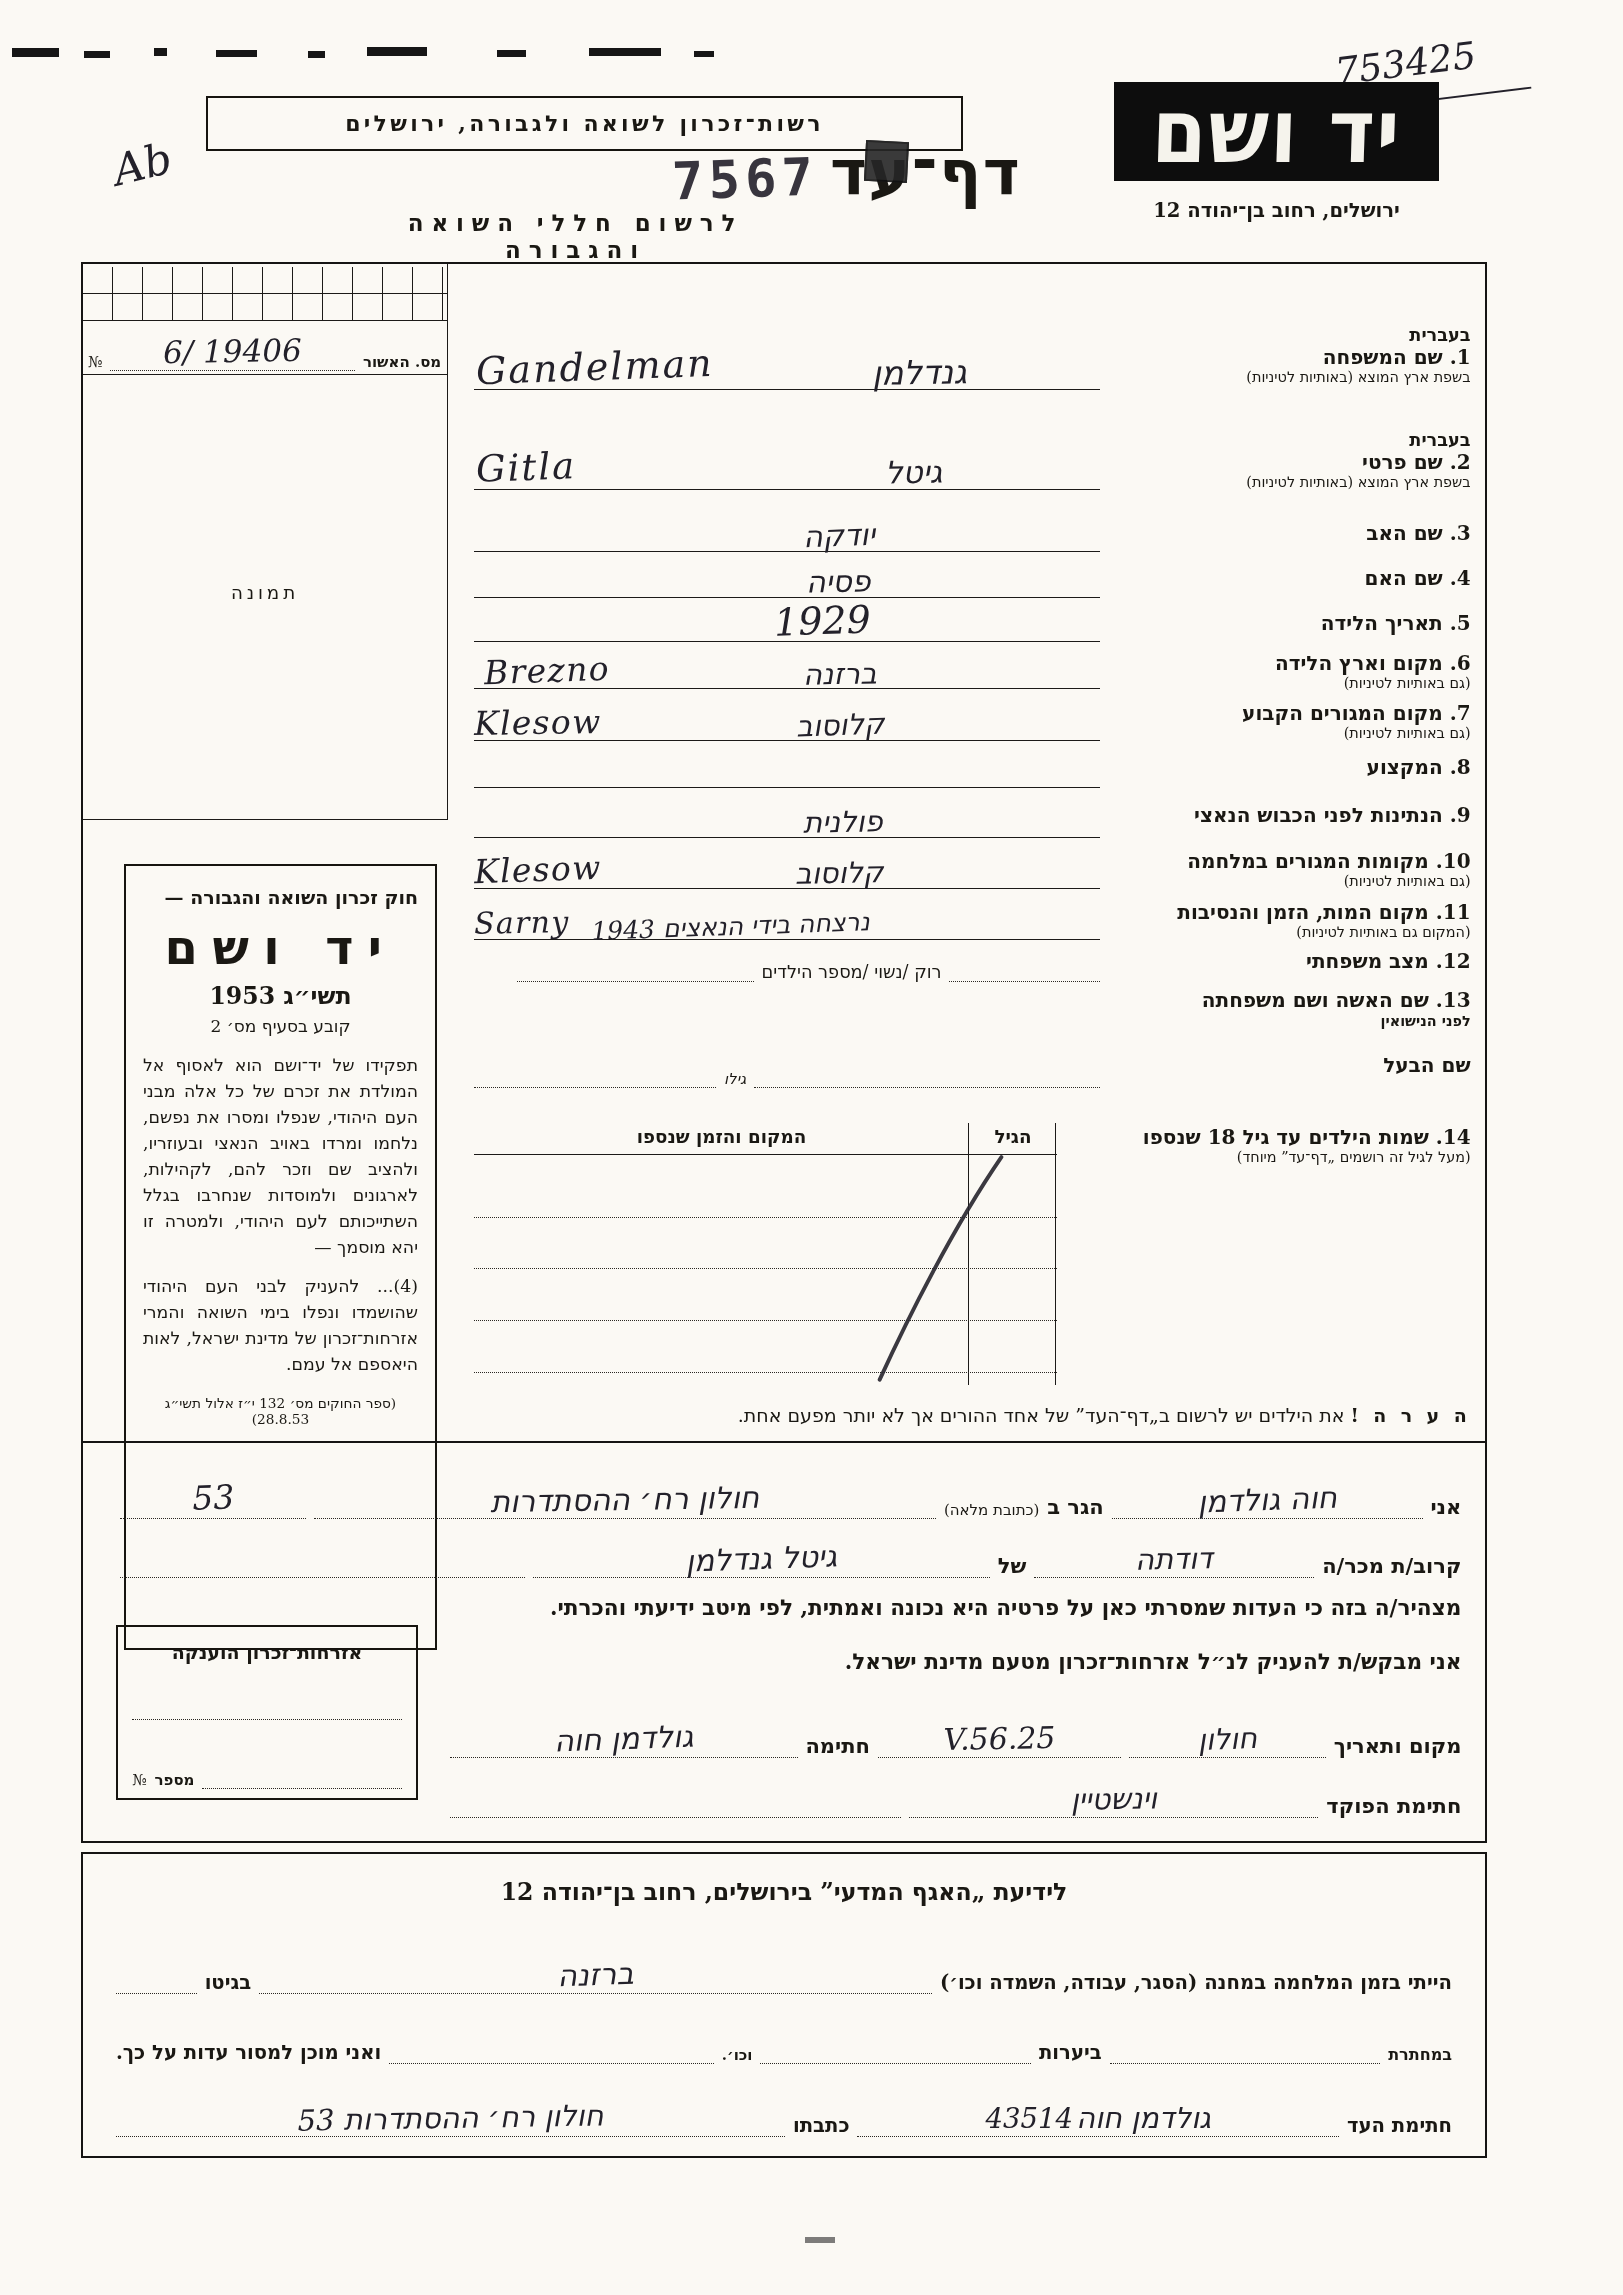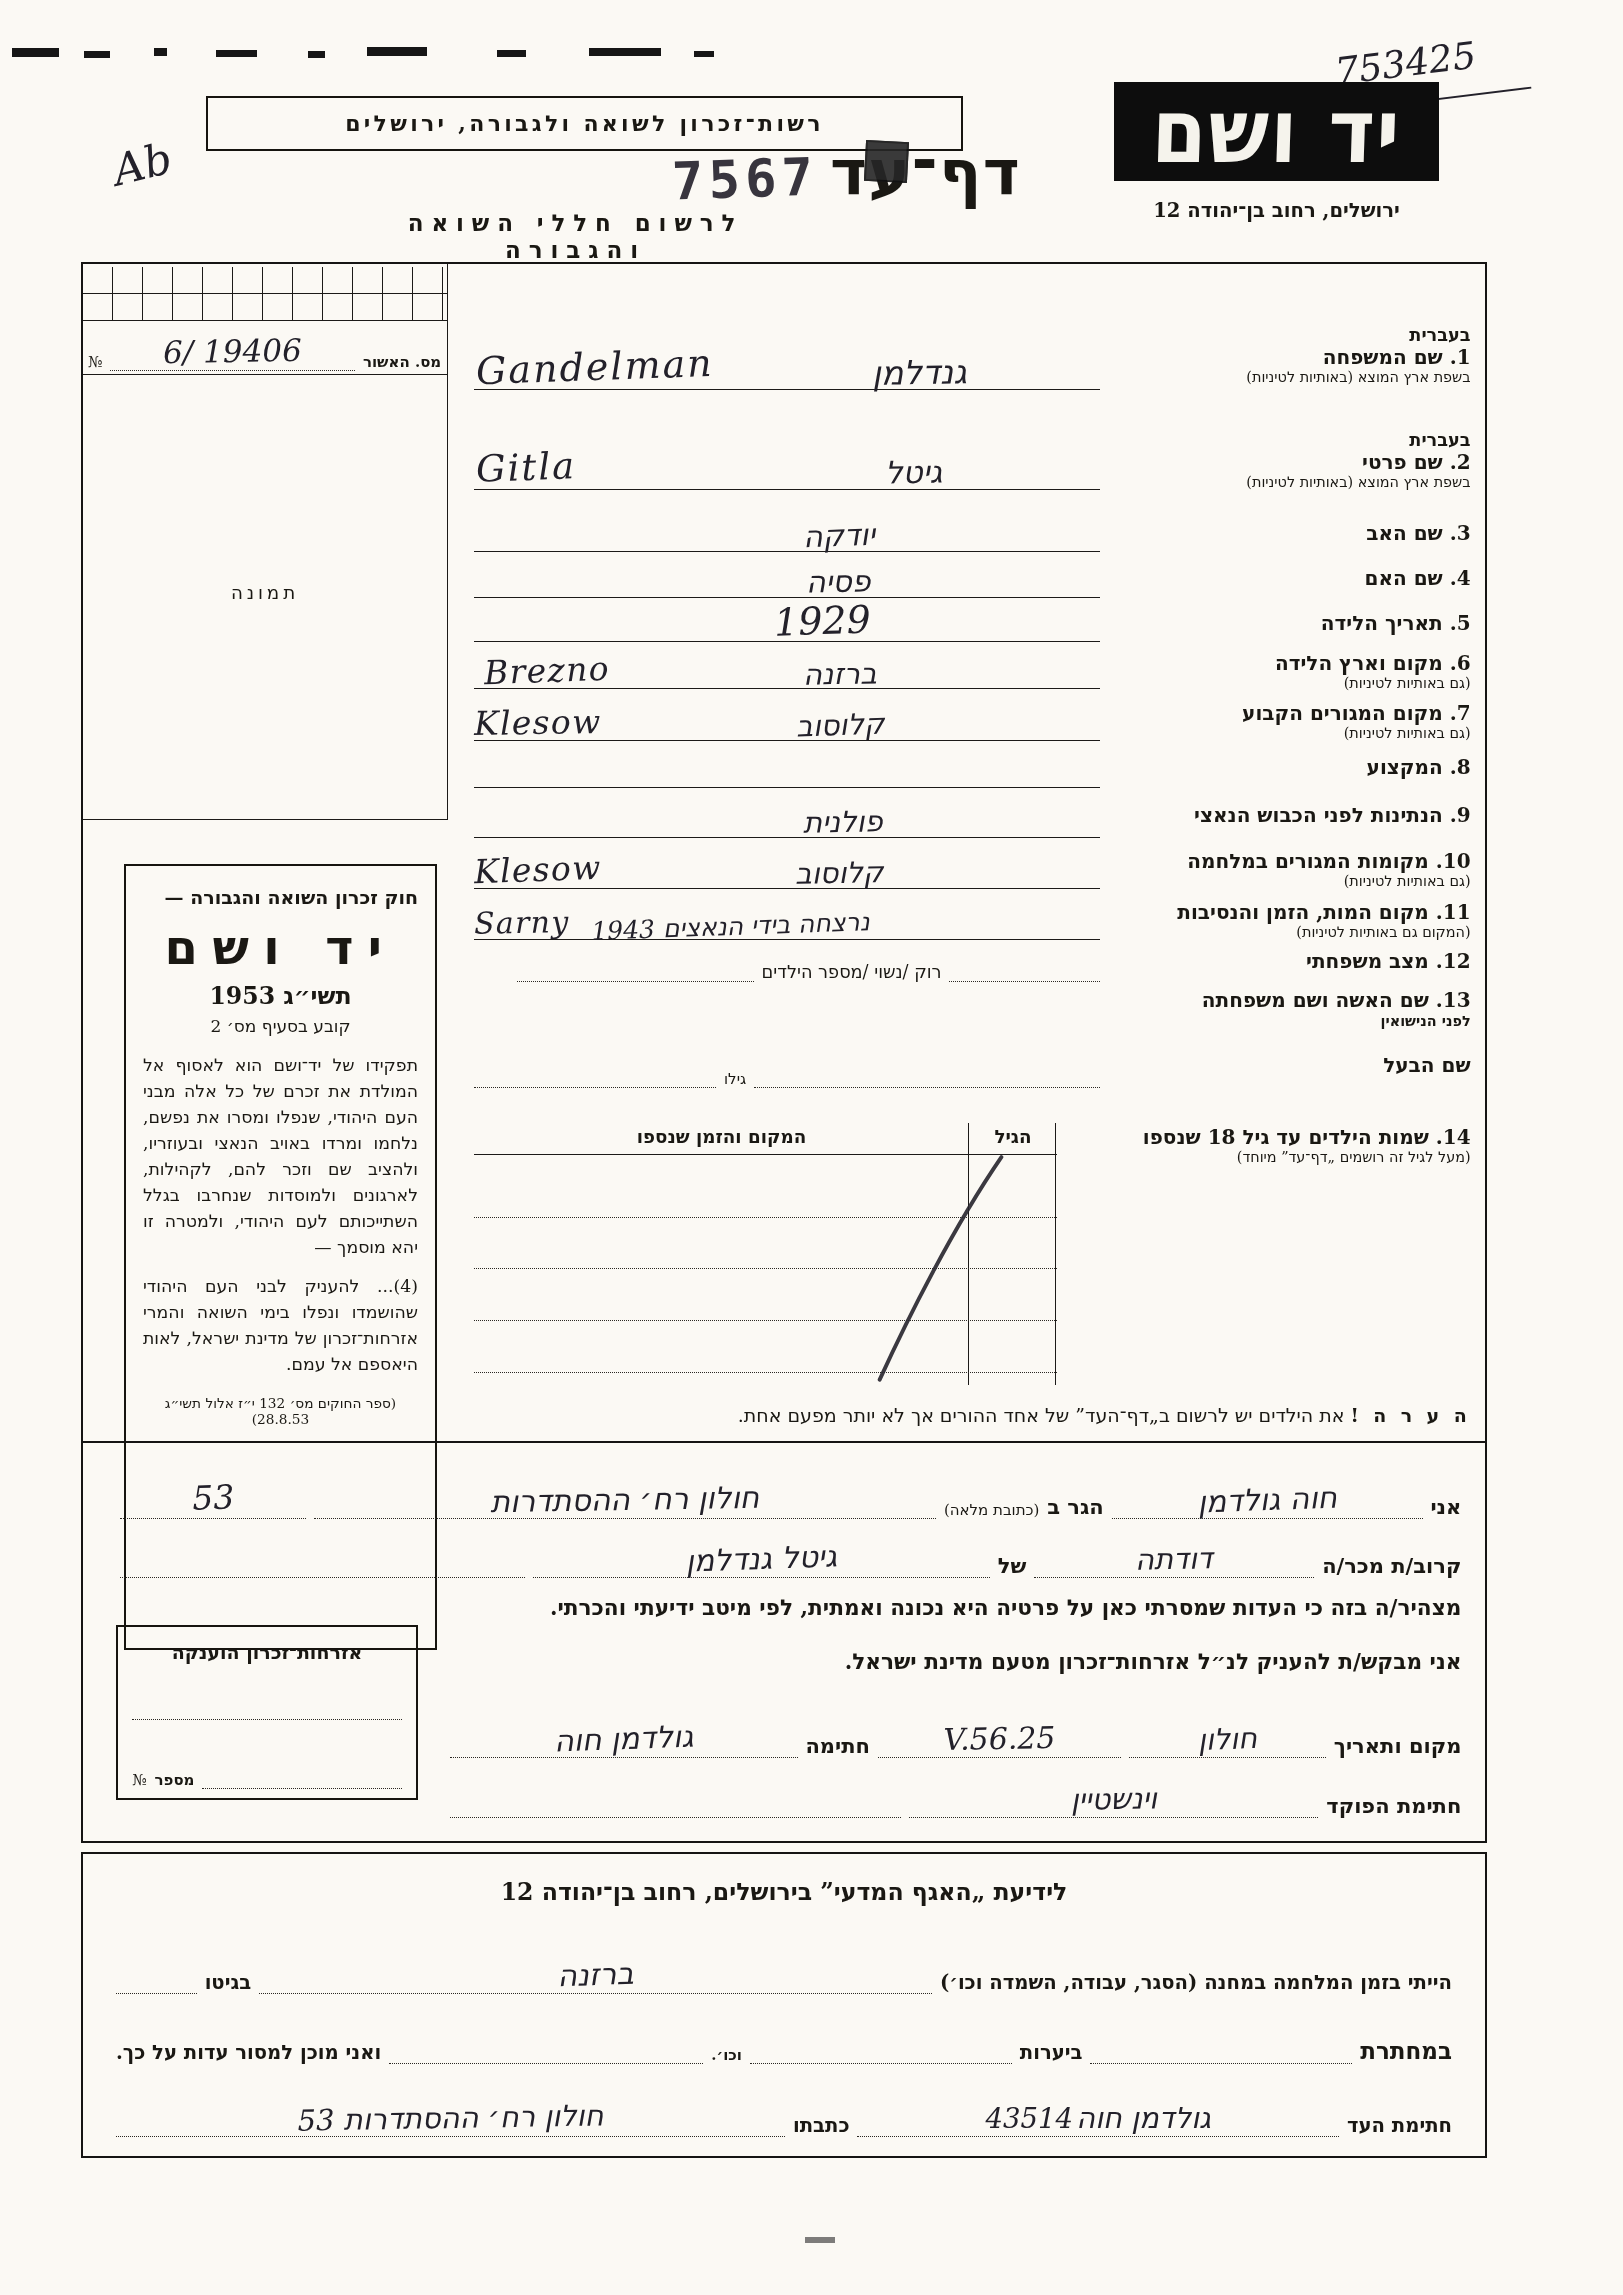--- a/index.html
+++ b/index.html
@@ -184,21 +184,21 @@
       <span class="fill" style="flex:.55;height:31px;"></span>
     </div>
 
     <div class="abs lblblk" style="top:724px;">
       <div class="lbl"><span class="num">13.</span> <span>שם האשה ושם משפחתה</span></div>
       <div class="sub b">לפני הנישואין</div>
     </div>
     <div class="abs lblblk" style="top:789px;">
       <div class="lbl">שם הבעל</div>
     </div>
-    <div class="abs fillrow" style="left:391px;top:792px;width:626px;">
+    <div class="abs fillrow" style="left:391px;top:792px;width:626px;font-style:italic;">
       <span class="fill" style="height:31px;"></span>
       <span class="psub">גילו</span>
       <span class="fill" style="flex:.7;height:31px;"></span>
     </div>
 
     <div class="abs lblblk" style="top:861px;">
       <div class="lbl"><span class="num">14.</span> <span>שמות הילדים עד גיל 18 שנספו</span></div>
       <div class="sub">(מעל לגיל זה רושמים „דף־עד” מיוחד)</div>
     </div>
 
@@ -292,21 +292,21 @@
     <div class="abs fillrow" style="left:33px;top:98px;right:33px;height:42px;">
       <span class="plbl" style="font-size:19.6px;">הייתי בזמן המלחמה במחנה (הסגר, עבודה, השמדה וכו׳)</span>
       <span class="fill">
         <span class="on hw r1" style="font-size:30px;">ברזנה</span>
       </span>
       <span class="plbl" style="font-size:19.6px;">בגיטו</span>
       <span class="fill" style="flex:.12;"></span>
     </div>
 
     <div class="abs fillrow" style="left:33px;top:171px;right:33px;height:39px;">
-      <span class="plbl" style="font-size:23px;">במחתרת</span>
+      <span class="plbl" style="font-size:16px;">במחתרת</span>
       <span class="fill" style="flex:.5;"></span>
       <span class="plbl" style="font-size:19.6px;">ביערות</span>
       <span class="fill" style="flex:.5;"></span>
       <span class="plbl" style="font-size:15px;">וכו׳.</span>
       <span class="fill" style="flex:.6;"></span>
       <span class="plbl" style="font-size:19.6px;">ואני מוכן למסור עדות על כך.</span>
     </div>
 
     <div class="abs fillrow" style="left:33px;top:241px;right:33px;height:42px;">
       <span class="plbl" style="font-size:19.6px;">חתימת העד</span>

